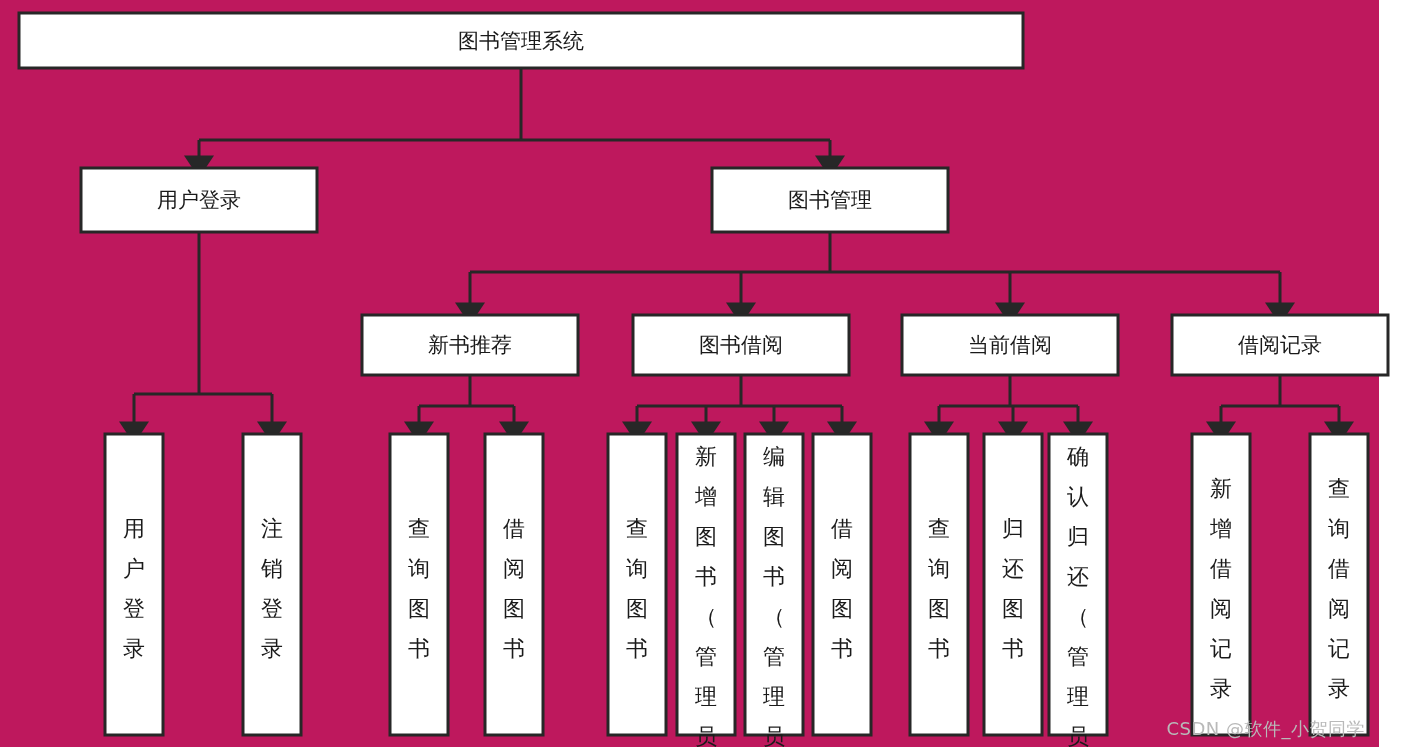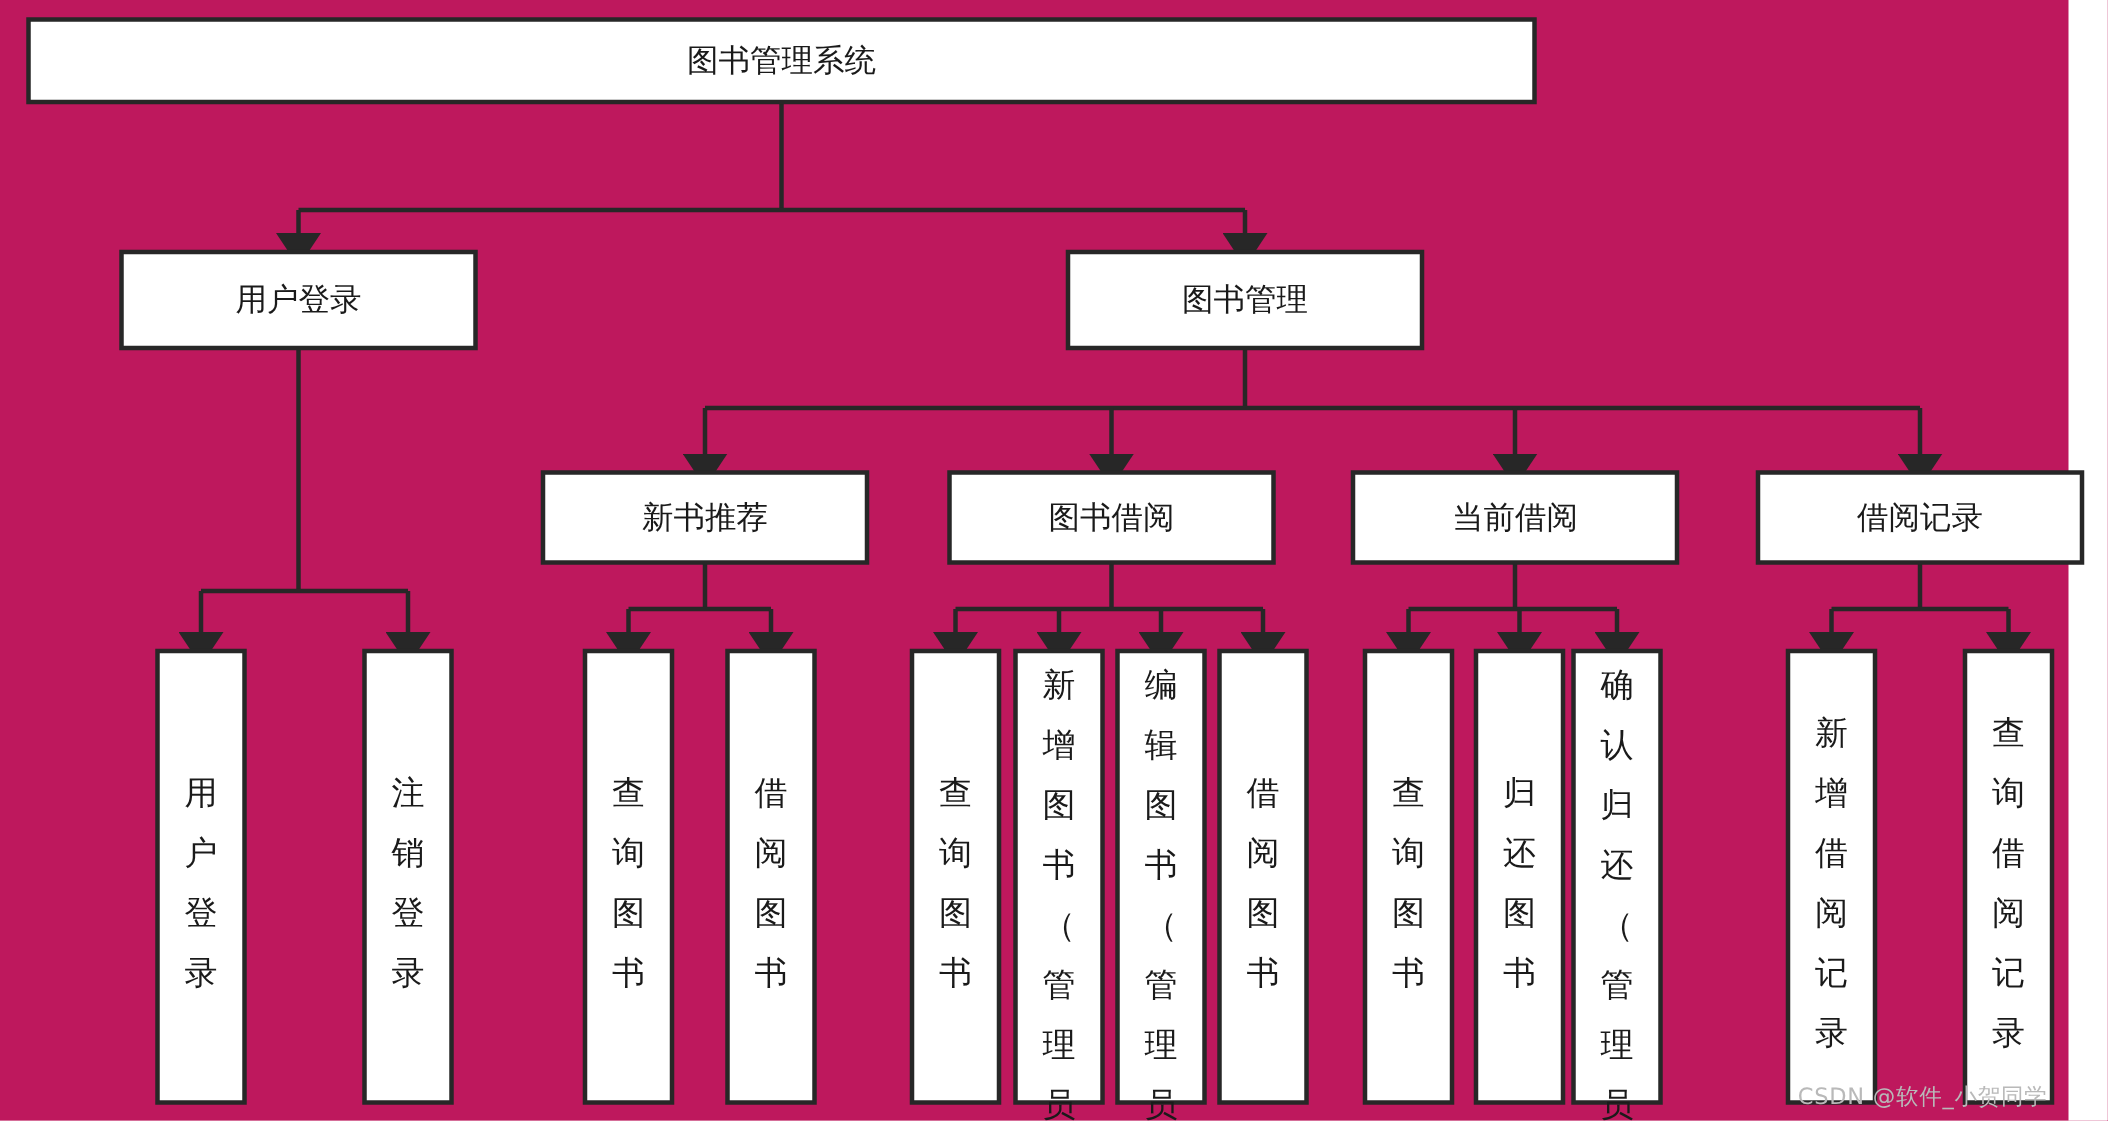--- a/index.html
+++ b/index.html
@@ -49,21 +49,21 @@
     stroke: #272727;
     stroke-width: 3;
     fill: none;
     stroke-linecap: butt;
   }
   .watermark-text {
     position: absolute;
     right: 14px;
     bottom: 6px;
     font-family: "DejaVu Sans", "Liberation Sans", sans-serif;
-    font-size: 15px;
+    font-size: 18px;
     color: #b9b9b9;
     letter-spacing: 0.5px;
     user-select: none;
     pointer-events: none;
   }
 </style>
 </head>
 <body>
 
 <div id="diagram-root">

